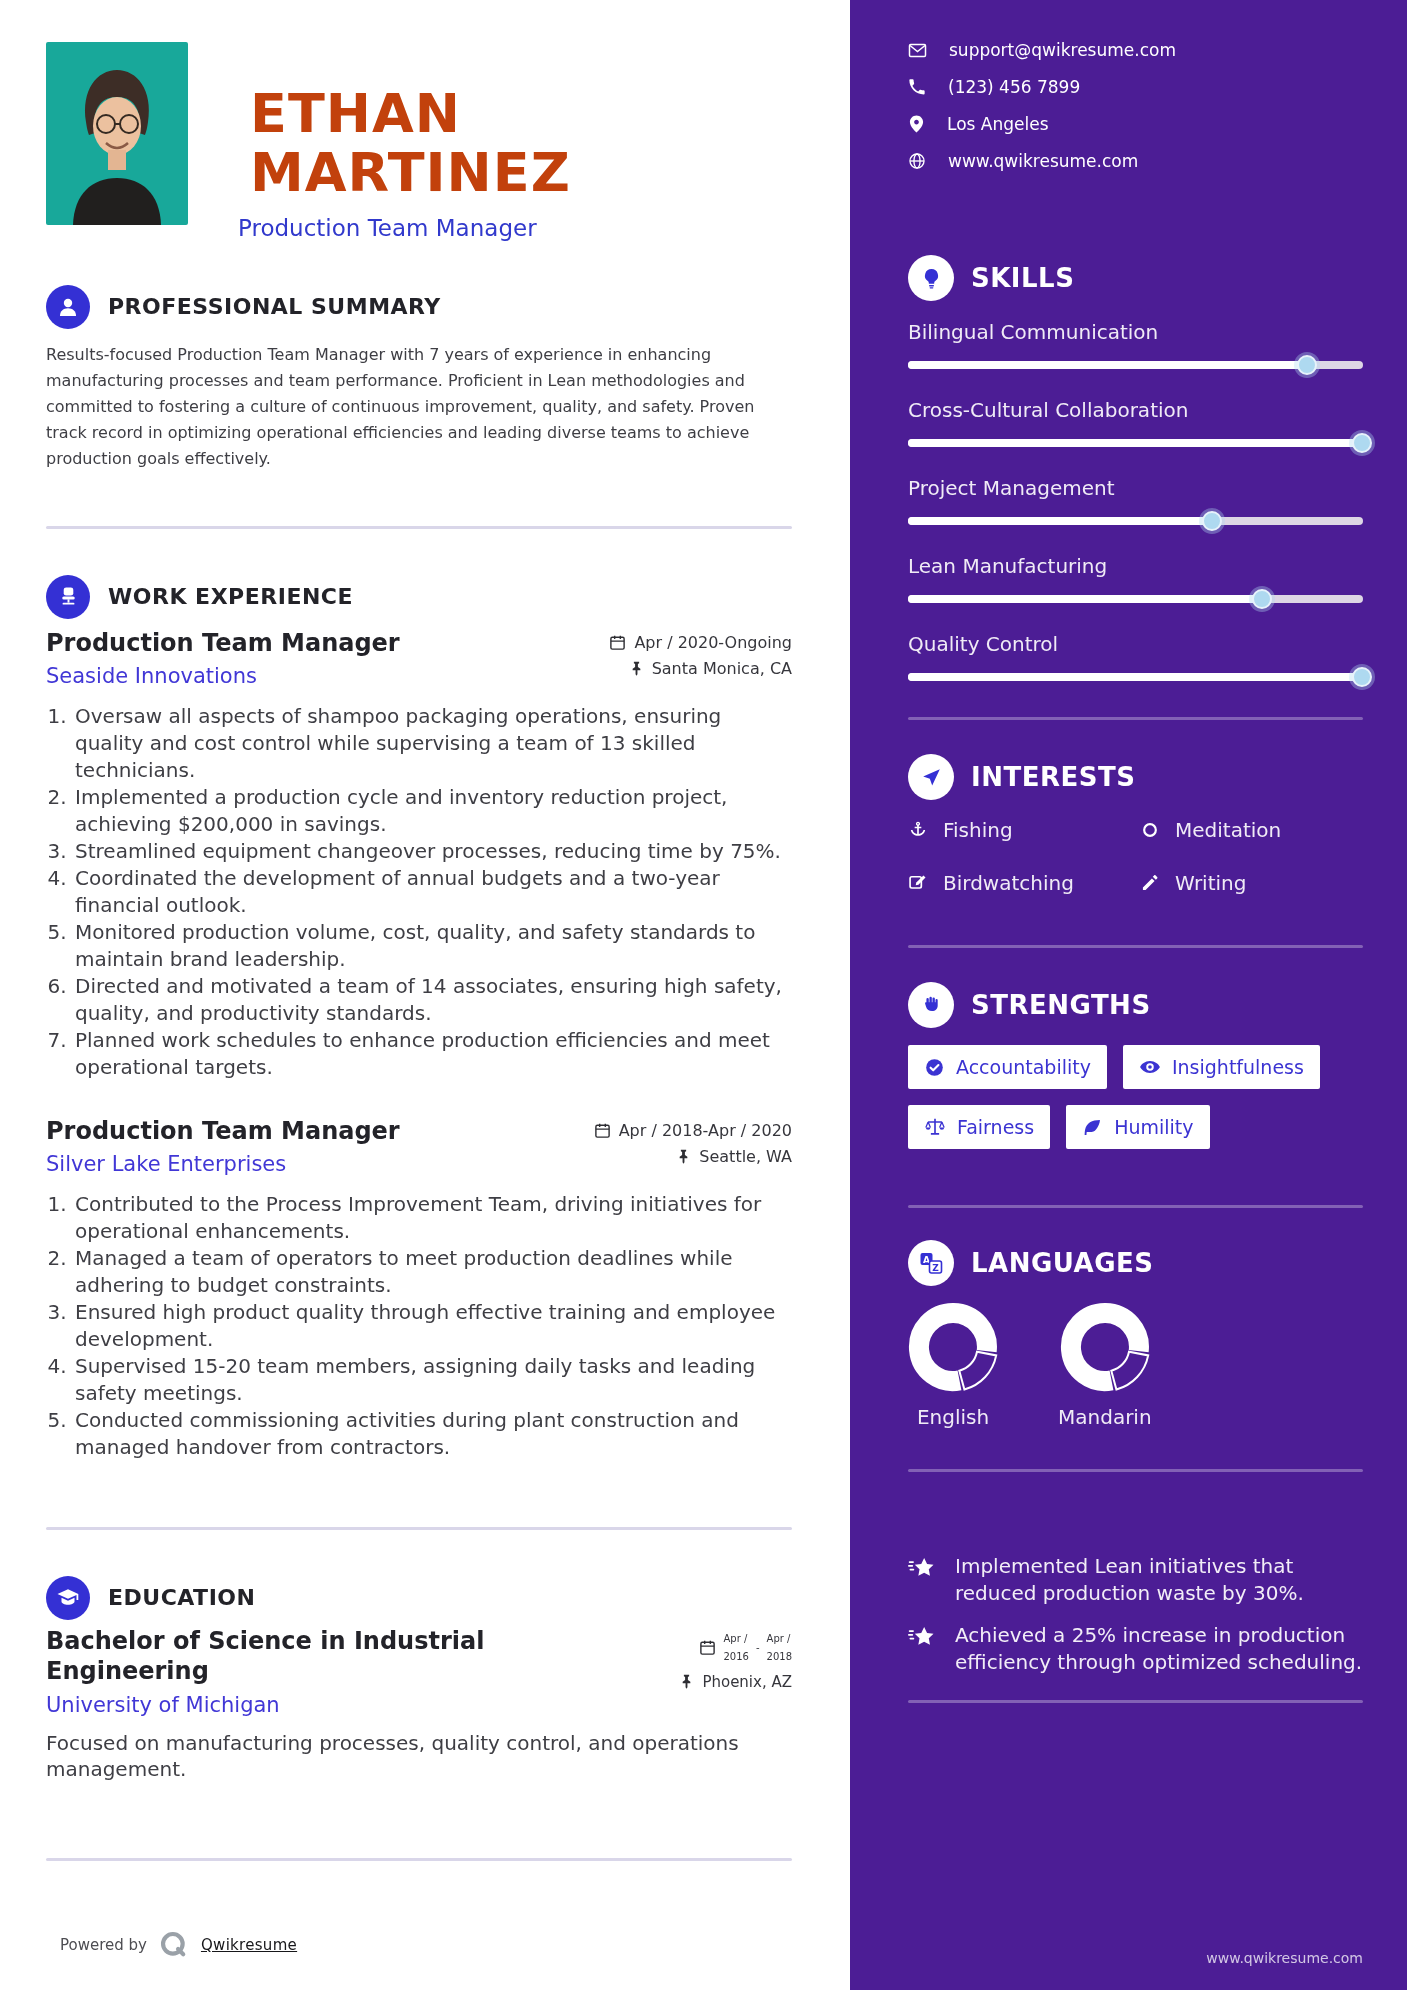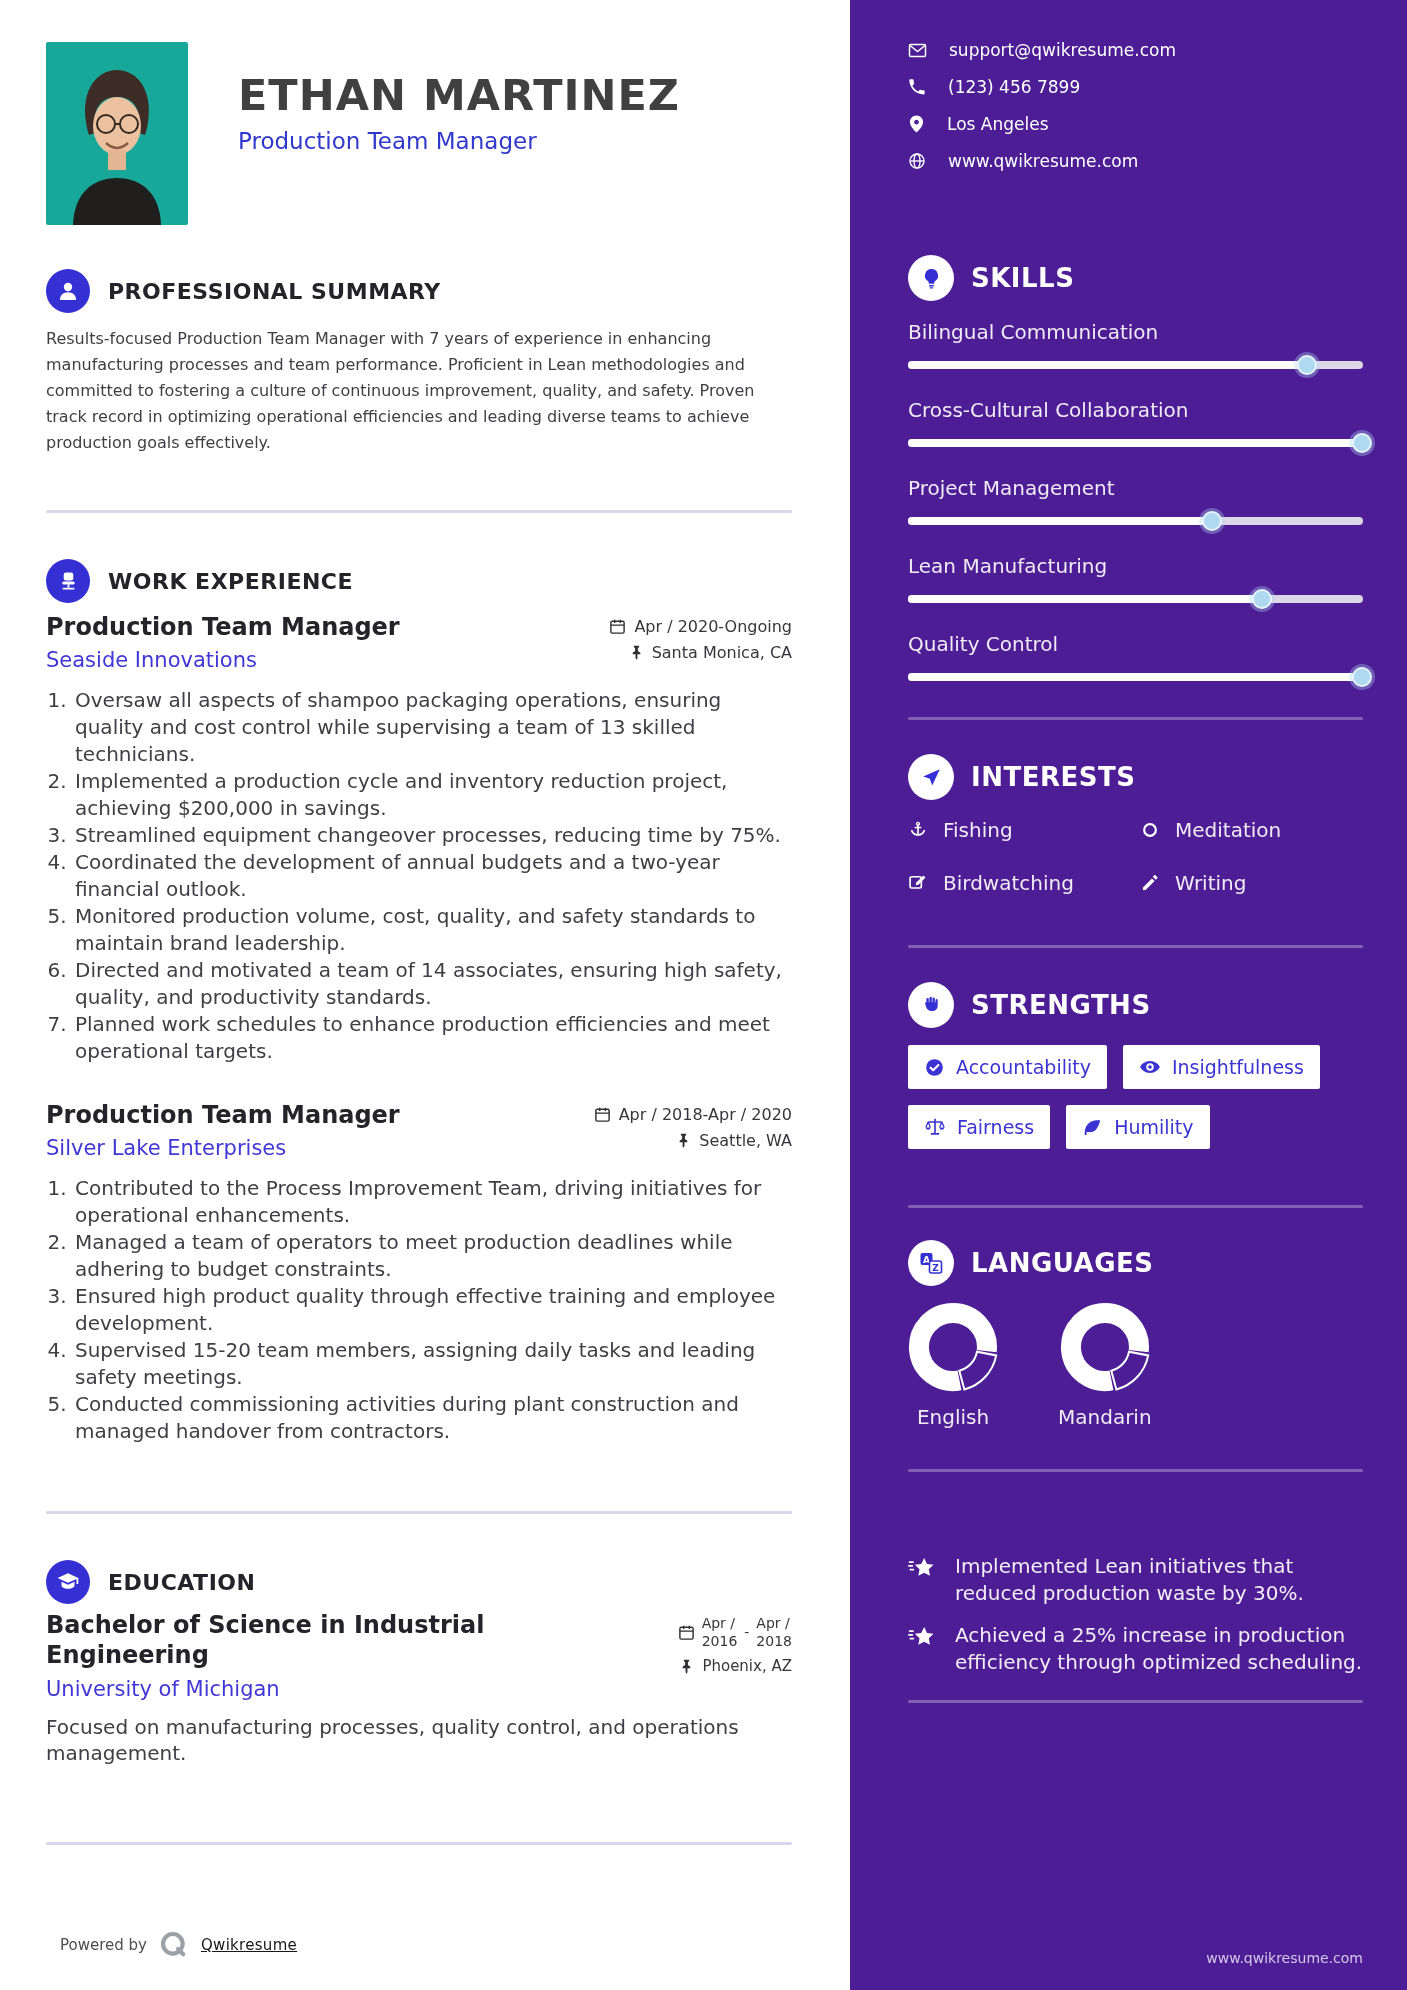--- a/index.html
+++ b/index.html
@@ -4,38 +4,38 @@
 <style>
   html,body{margin:0;padding:0;background:#ffffff;}
   .page{width:1407px;height:1990px;display:flex;overflow:hidden;background:#fff;
         font-family:"DejaVu Sans","Liberation Sans",sans-serif;color:#3e3e44;}
   
   .left{flex:0 0 850px;width:850px;box-sizing:border-box;padding:42px 58px 30px 46px;
         display:flex;flex-direction:column;}
   .id-row{display:flex;gap:50px;}
   .photo{width:142px;height:183px;flex:0 0 142px;border-radius:2px;overflow:hidden;}
   .id-text{padding-top:30px;}
-  .name{font-size:43px;font-weight:bold;color:#404040;letter-spacing:1px;margin:0;line-height:1.1;}
+  .name{font-size:54px;font-weight:bold;color:#c2410c;letter-spacing:1px;margin:12px;line-height:1.1;}
   .role{font-size:23px;color:#3139cc;margin-top:9px;font-weight:500;}
   .sec-head{display:flex;align-items:center;gap:18px;}
   .sec-icon{width:44px;height:44px;border-radius:50%;background:#3430d4;color:#fff;
             display:flex;align-items:center;justify-content:center;flex:0 0 44px;}
   .sec-head h2{font-size:22px;letter-spacing:.5px;color:#232329;margin:0;font-weight:bold;}
   .summary-text{margin-top:13px;font-size:16px;line-height:26px;color:#3e3e44;max-width:744px;}
   .rule{height:3px;background:#d9d6e9;border:none;border-radius:2px;width:100%;}
   .job-top{display:flex;justify-content:space-between;align-items:flex-start;}
   .job-title{font-size:24px;font-weight:bold;color:#232329;}
   .company{font-size:21px;color:#4137d6;margin-top:7px;font-weight:500;text-decoration:none;display:inline-block;}
   .meta{display:flex;flex-direction:column;align-items:flex-end;gap:7px;font-size:16px;color:#36363c;}
   .meta-row{display:flex;align-items:center;gap:8px;white-space:nowrap;}
   ol.bullets{margin:15px 0 0 0;padding-left:27px;font-size:20px;line-height:27px;color:#3e3e44;max-width:730px;}
   ol.bullets li{padding-left:2px;}
   .degree{font-size:24px;font-weight:bold;color:#232329;max-width:440px;line-height:30px;margin-top:6px;}
   .edu-top{display:flex;justify-content:space-between;align-items:flex-start;}
-  .edu-dates{display:flex;align-items:center;gap:7px;font-size:14px;color:#36363c;}
+  .edu-dates{display:flex;align-items:center;gap:7px;font-size:10px;color:#36363c;}
   .date-stack{display:flex;flex-direction:column;line-height:18px;}
   .edu-desc{margin-top:13px;font-size:20px;line-height:26px;max-width:730px;}
   .footer{margin-top:auto;display:flex;align-items:center;gap:12px;font-size:15px;color:#4d4d52;padding-left:14px;}
   .brand{color:#17171a;text-decoration:underline;font-weight:500;letter-spacing:.3px;}
   
   .sidebar{flex:1;background:#4c1d95;box-sizing:border-box;padding:40px 44px 24px 58px;
            display:flex;flex-direction:column;color:#fff;}
   .contact{display:flex;flex-direction:column;gap:17px;font-size:17px;}
   .c-row{display:flex;align-items:center;gap:22px;}
   .c-row a{color:#fff;text-decoration:none;}

